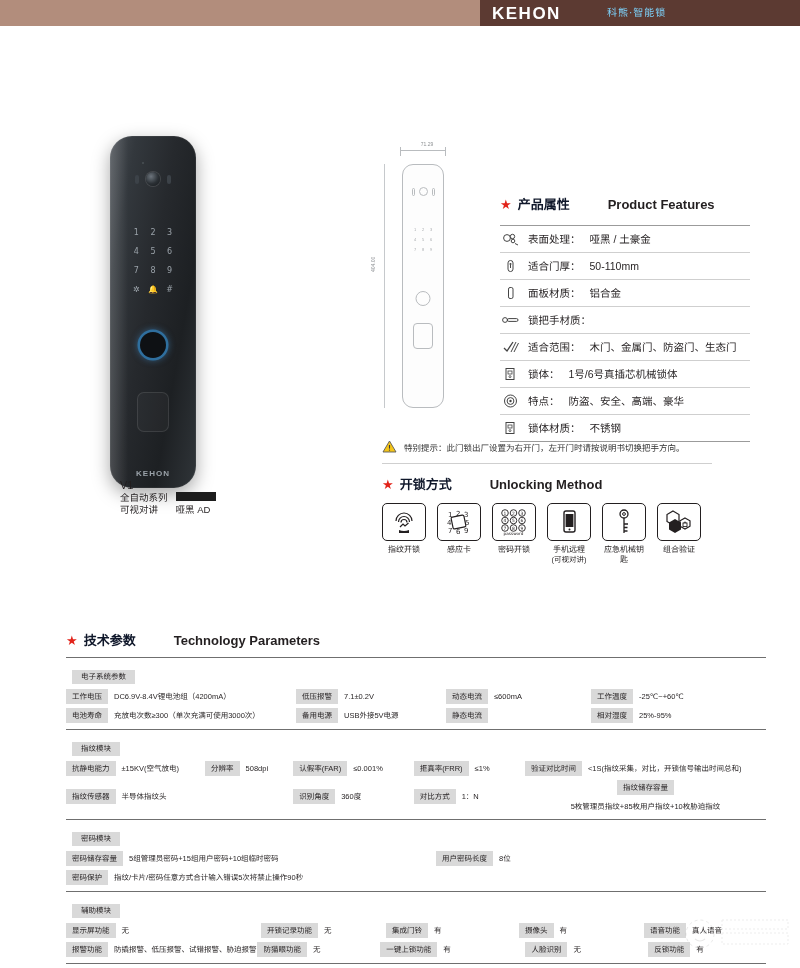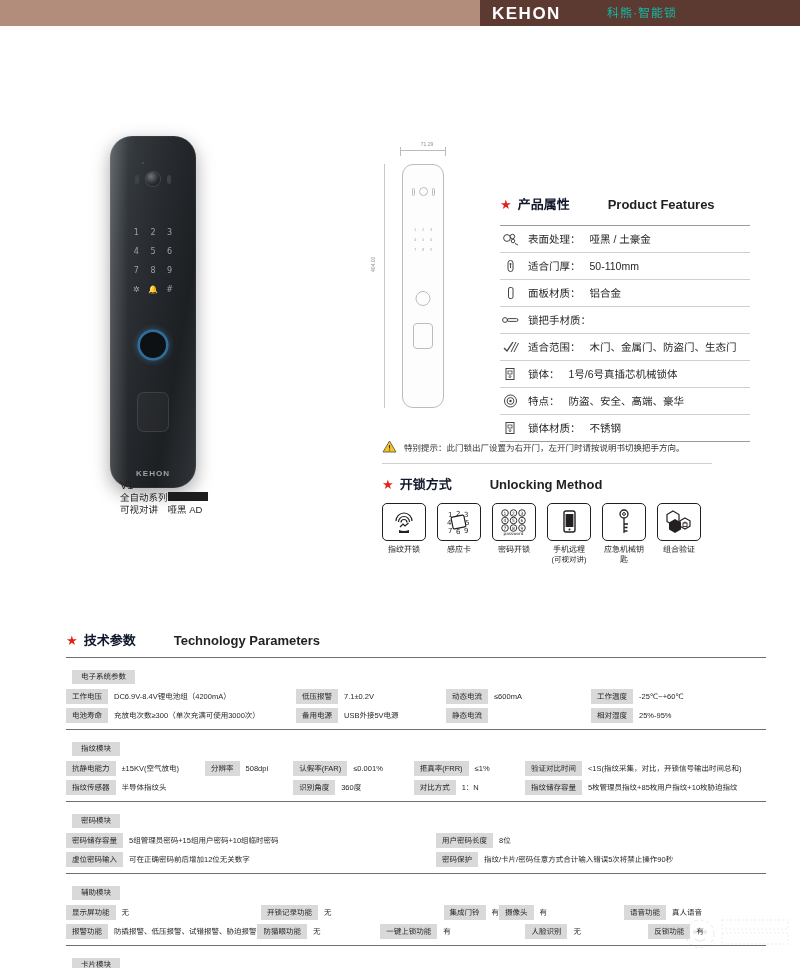--- a/index.html
+++ b/index.html
@@ -30,22 +30,22 @@
     gap: 46px;
   }
   .brand-latin {
     color: #ffffff;
     font-weight: 700;
     font-size: 17px;
     letter-spacing: 1.5px;
     line-height: 1;
   }
   .brand-cn {
-    color: #14b8a6;
-    font-size: 12px;
+    color: #7dd3fc;
+    font-size: 10px;
     letter-spacing: 1px;
     line-height: 1;
   }
 
   
   .sheet { position: relative; width: 800px; height: 942px; }
 
   
   .photo-zone {
     position: absolute; left: 96px; top: 110px;
@@ -97,21 +97,21 @@
     background: rgba(255,255,255,.03);
   }
   .lock-logo {
     position: absolute; bottom: 10px; left: 0; width: 100%;
     text-align: center; color: #9aa2a9;
     font-size: 8px; font-weight: 700; letter-spacing: 1px;
   }
 
   .model-label { position: absolute; left: 120px; top: 452px; width: 150px; }
   .model-v { font-size: 11px; line-height: 14px; }
-  .model-rows { display: flex; align-items: flex-start; }
+  .model-rows { display: flex; gap: 8px; align-items: flex-start; }
   .model-left { font-size: 9.5px; line-height: 12px; }
   .model-right { font-size: 9.5px; line-height: 12px; padding-top: 0; }
   .swatch-box { width: 40px; height: 9px; background: #1d1d1d; margin-bottom: 3px; }
 
   
   .draw-zone { position: absolute; left: 360px; top: 118px; width: 120px; height: 270px; }
   .draw-lock {
     position: absolute; left: 42px; top: 20px;
     width: 42px; height: 244px;
     border: 1px solid #b9bcbf; border-radius: 11px;
@@ -611,54 +611,50 @@
               <span class="tval"></span>
             </div>
             <div class="tcell" style="width: 130px;">
               <span class="tlabel">识别角度</span>
               <span class="tval">360度</span>
             </div>
             <div class="tcell" style="width: 120px;">
               <span class="tlabel">对比方式</span>
               <span class="tval">1：N</span>
             </div>
-            <div class="tcell" style="width: 260px;">
+            <div class="tcell" style="width: 260px; flex-direction: column;">
               <span class="tlabel">指纹储存容量</span>
               <span class="tval">5枚管理员指纹+85枚用户指纹+10枚胁迫指纹</span>
             </div>
           </div><div class="tblock-rule"></div></div>
         <div class="tblock"><div class="tblock-title">密码模块</div><div class="trow">
             <div class="tcell" style="width: 370px;">
               <span class="tlabel">密码储存容量</span>
               <span class="tval">5组管理员密码+15组用户密码+10组临时密码</span>
             </div>
             <div class="tcell" style="width: 300px;">
               <span class="tlabel">用户密码长度</span>
               <span class="tval">8位</span>
             </div>
           </div><div class="trow">
-            <div class="tcell" style="width: 370px;">
-              <span class="tlabel">虚位密码输入</span>
-              <span class="tval">可在正确密码前后增加12位无关数字</span>
-            </div>
             <div class="tcell" style="width: 300px;">
               <span class="tlabel">密码保护</span>
               <span class="tval">指纹/卡片/密码任意方式合计输入错误5次将禁止操作90秒</span>
             </div>
           </div><div class="tblock-rule"></div></div>
         <div class="tblock"><div class="tblock-title">辅助模块</div><div class="trow">
             <div class="tcell" style="width: 195px;">
               <span class="tlabel">显示屏功能</span>
               <span class="tval">无</span>
             </div>
             <div class="tcell" style="width: 125px;">
               <span class="tlabel">开锁记录功能</span>
               <span class="tval">无</span>
             </div>
-            <div class="tcell" style="width: 113px; justify-content: flex-end;">
+            <div class="tcell" style="width: 133px;">
               <span class="tlabel">集成门铃</span>
               <span class="tval">有</span>
             </div>
             <div class="tcell" style="width: 125px;">
               <span class="tlabel">摄像头</span>
               <span class="tval">有</span>
             </div>
             <div class="tcell" style="width: 120px;">
               <span class="tlabel">语音功能</span>
               <span class="tval">真人语音</span>

